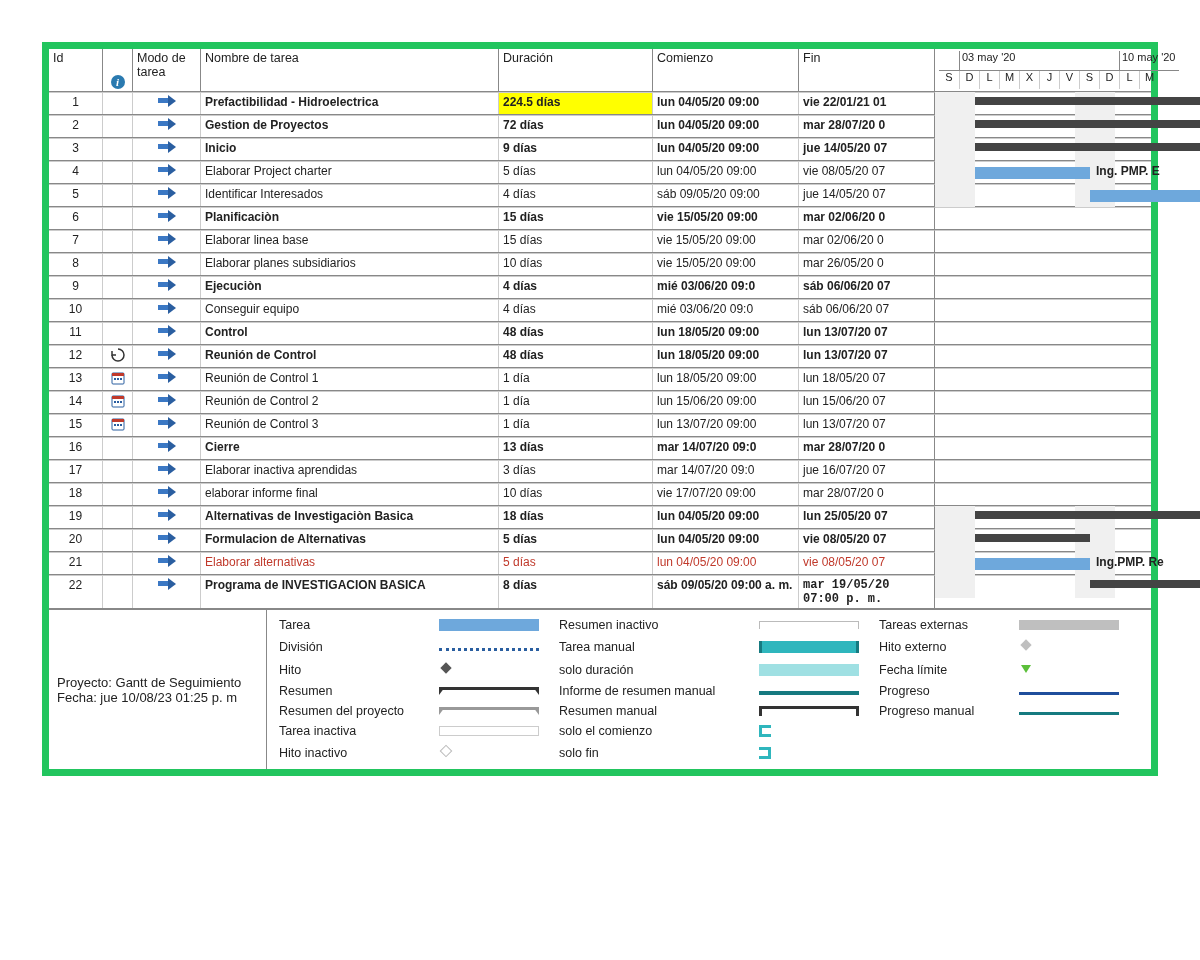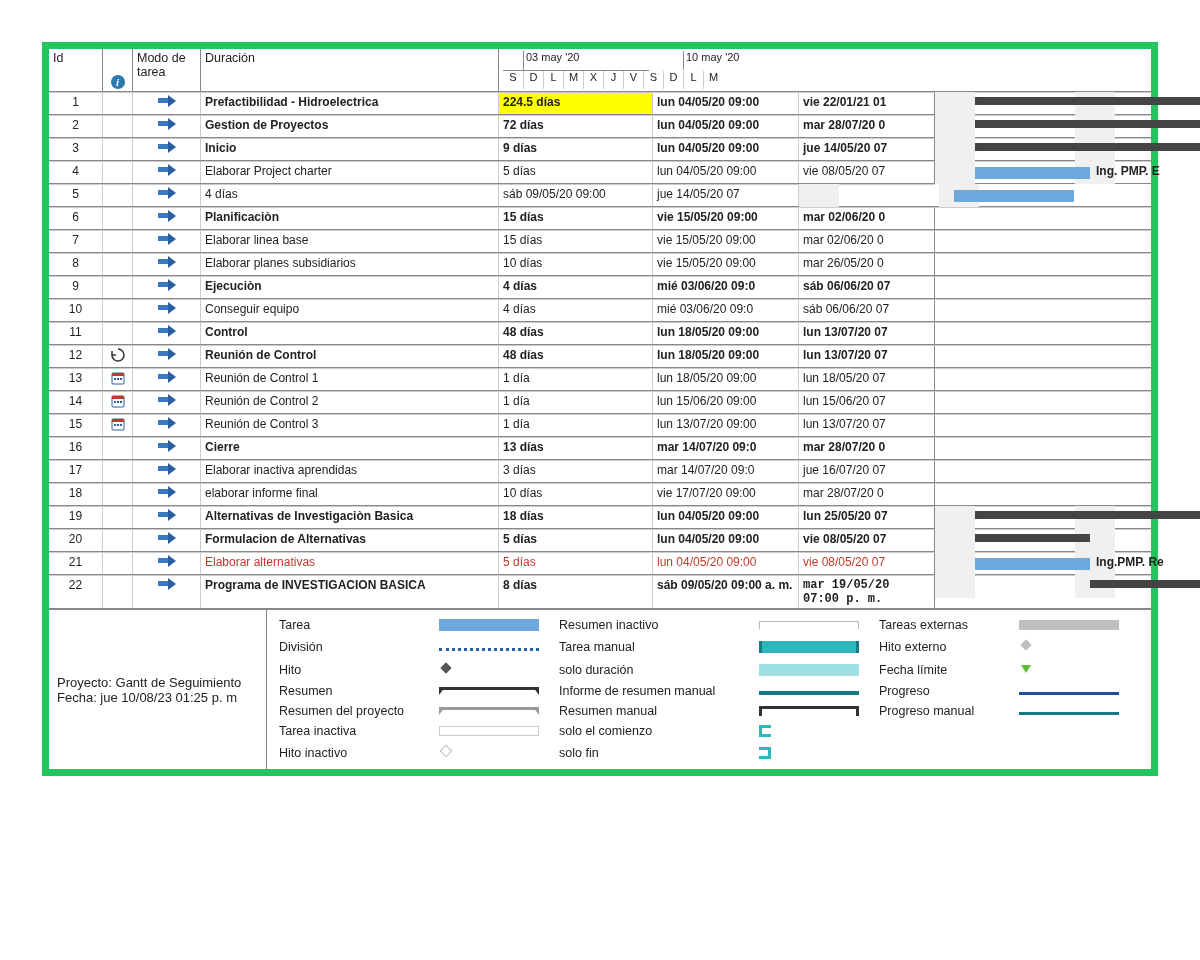--- a/index.html
+++ b/index.html
@@ -99,21 +99,24 @@
 <body>
 
 <div class="sheet">
 
   <div class="grid hdr-row">
     <div>Id</div>
     <div style="display:flex;align-items:flex-end;justify-content:center;">
       <span class="info-i">i</span>
     </div>
     <div>Modo de tarea</div>
+    <div>Nombre de tarea</div>
     <div>Duración</div>
+    <div>Comienzo</div>
+    <div>Fin</div>
     <div>
       <div class="tl-header">
         <div class="tl-top" id="tl-top">
             <div style="flex:0 0 20px;border-left:none"></div>
             <div style="flex:0 0 160px">03 may '20</div>
             <div style="flex:0 0 60px">10 may '20</div>
           </div>
         <div class="tl-days" id="tl-days">
             <div style="border-left:none">S</div>
             <div>D</div>
@@ -221,20 +224,21 @@
         <div>5</div>
         <div class="ind-icon"></div>
         <div class="mode-icon">
           <span>
             <svg width="18" height="12" viewBox="0 0 18 12">
               <rect x="0" y="3" width="12" height="5" fill="#3b78c4"></rect>
               <path d="M10 0 L18 6 L10 12 Z" fill="#2a5ea0"></path>
             </svg>
           </span>
         </div>
+        <div class="indent4" style="">Identificar Interesados</div>
         <div class="">4 días</div>
         <div class="" style="">sáb 09/05/20 09:00</div>
         <div class="" style="">jue 14/05/20 07</div>
         <div class="timeline">
           <div class="weekend" style="left:0;width:40px"></div>
           <div class="weekend" style="left:140px;width:40px"></div>
           <div class="task-bar" style="left:155px;width:120px"></div>
         </div>
       </div>
       <div class="grid data-row">

